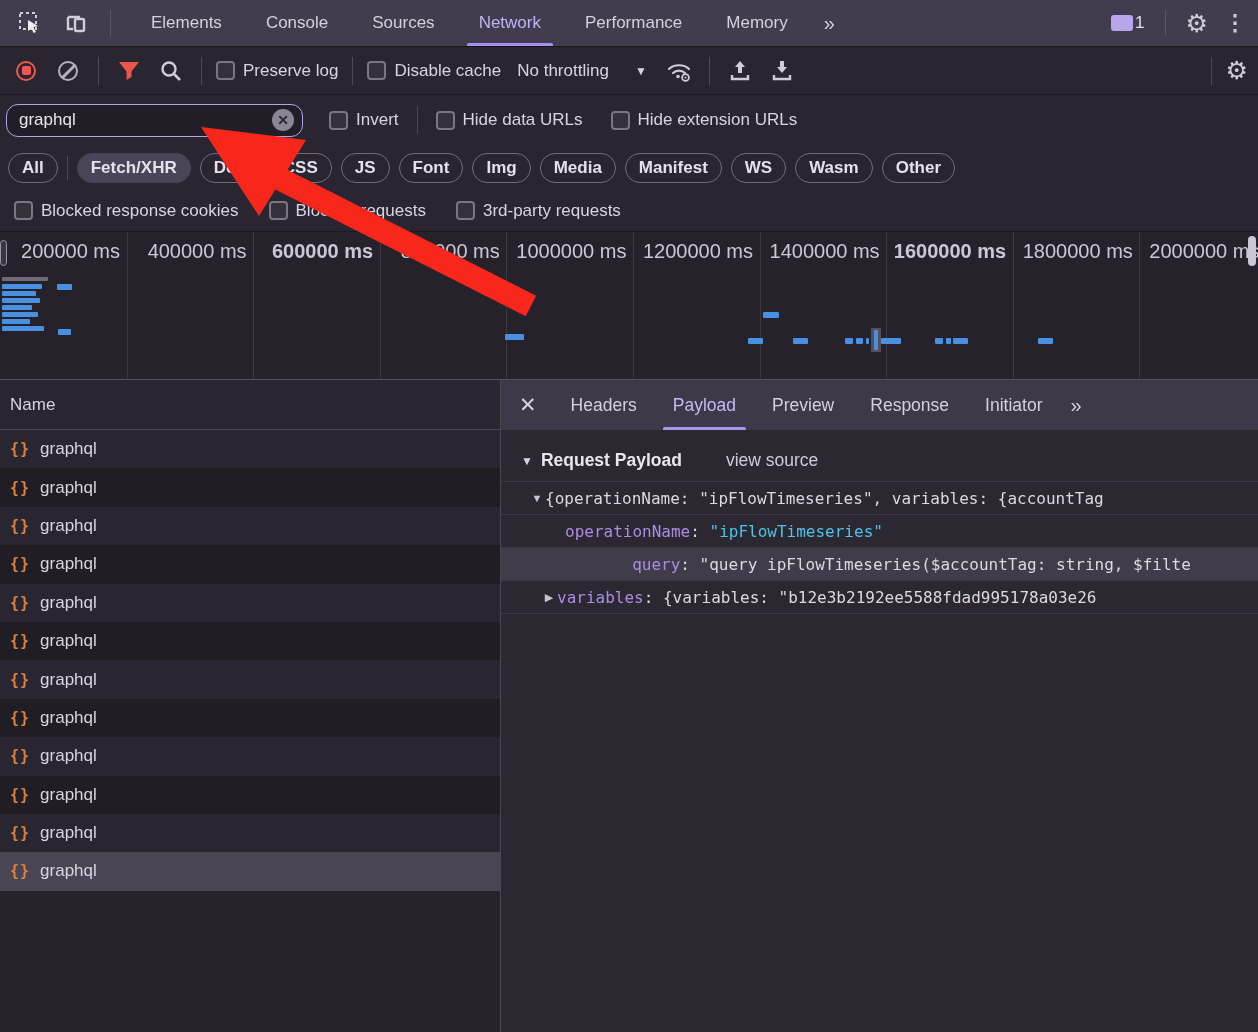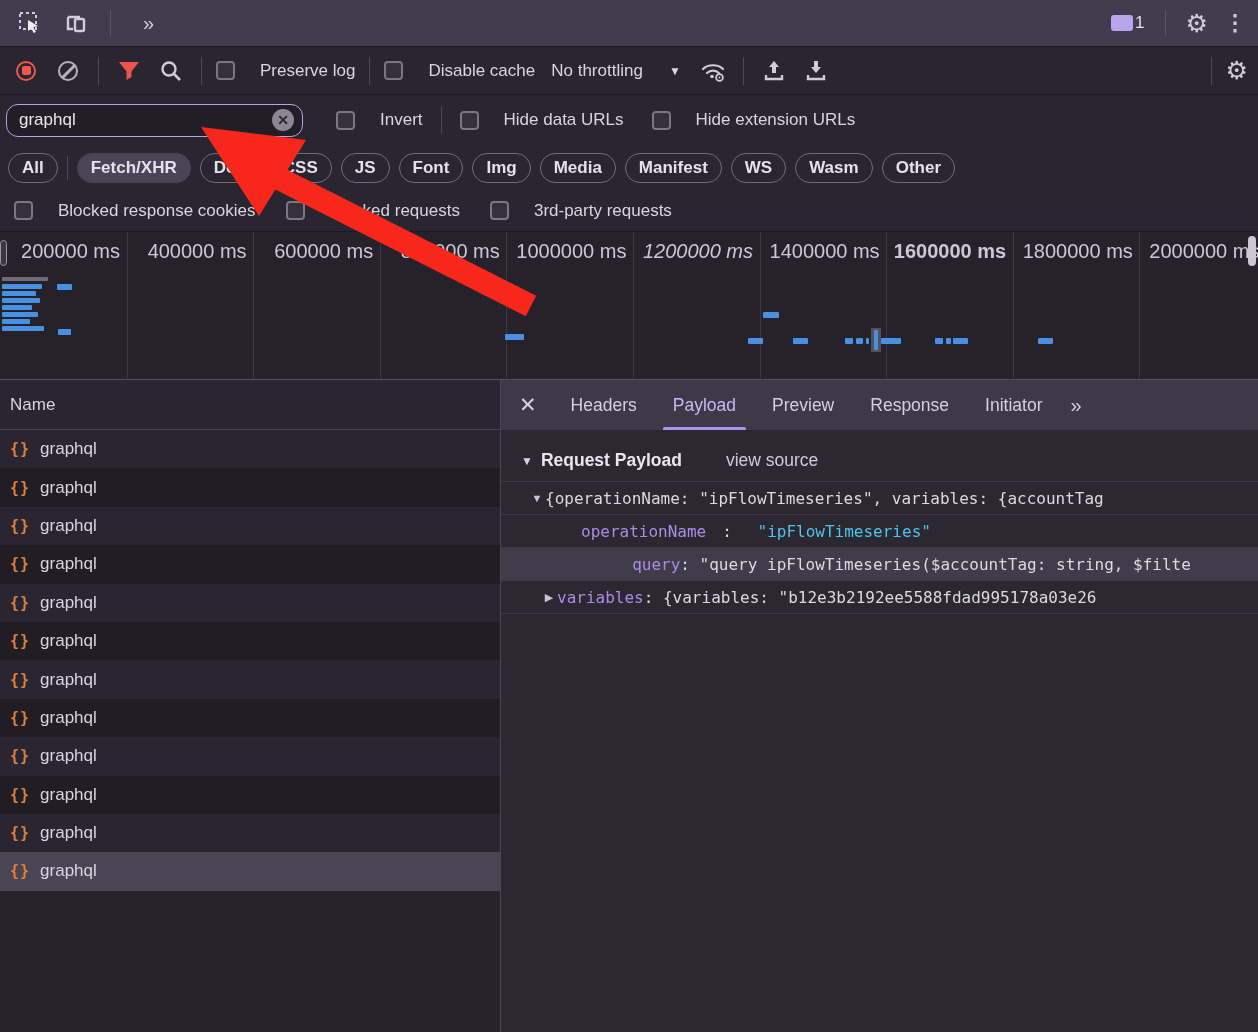--- a/index.html
+++ b/index.html
@@ -29,21 +29,21 @@
   
   .toolbar { height:48px; background:#292631; display:flex; align-items:center; gap:10px;
     padding:0 10px; border-bottom:1px solid #1b1921; }
   .icon-btn { width:32px; height:32px; display:flex; align-items:center; justify-content:center; }
   .rec { width:20px; height:20px; border:2.5px solid #ee5850; border-radius:50%; display:flex; align-items:center; justify-content:center; }
   .rec i { display:block; width:9px; height:9px; background:#ee5850; border-radius:2px; }
   .block { width:20px; height:20px; border:2.5px solid #b5b1bd; border-radius:50%; position:relative; }
   .block::after { content:""; position:absolute; left:-1px; top:7.5px; width:19px; height:2.5px;
     background:#b5b1bd; transform:rotate(-45deg); }
   .vdiv { width:1px; height:28px; background:#4c4854; margin:0 4px; }
-  .chk-row { display:flex; align-items:center; gap:25px; font-size:17px; color:#d9d5e0; white-space:nowrap; }
+  .chk-row { display:flex; align-items:center; gap:8px; font-size:17px; color:#d9d5e0; white-space:nowrap; }
   .chk { width:19px; height:19px; border:2px solid #7a7683; border-radius:4px; background:#34313b; }
   .throttle { display:flex; align-items:center; gap:26px; font-size:17px; color:#d9d5e0; padding:0 6px; }
   .caret-down { font-size:12px; color:#d9d5e0; }
   .spacer { flex:1; }
 
   
   .filterrow { height:50px; background:#292631; display:flex; align-items:center; gap:14px; padding:0 6px; }
   .filter-input { width:297px; height:33px; background:#211e27; border:1.5px solid #b4a3ec; border-radius:12px;
     display:flex; align-items:center; padding:0 8px 0 12px; }
   .filter-input input { flex:1; background:transparent; border:none; outline:none; color:#e8e5ee;
@@ -127,20 +127,28 @@
         </svg>
       </span>
       <span class="icon-btn">
         <svg class="ico" width="24" height="24" viewBox="0 0 24 24">
           <path d="M4 6 h12 M4 6 v12 h5" fill="none" stroke="#d0ccd8" stroke-width="2.4"></path>
           <rect x="11" y="8" width="9" height="12" rx="1.5" fill="none" stroke="#d0ccd8" stroke-width="2.4"></rect>
         </svg>
       </span>
       <span class="tb-divider"></span>
     </div>
+    <div class="nav-tabs" id="nav-tabs">
+        <div class="nav-tab">Elements</div>
+        <div class="nav-tab">Console</div>
+        <div class="nav-tab">Sources</div>
+        <div class="nav-tab active">Network</div>
+        <div class="nav-tab">Performance</div>
+        <div class="nav-tab">Memory</div>
+      </div>
     <span class="nav-more">»</span>
     <div class="tb-right">
       <span style="display:flex;align-items:center;gap:10px;">
         <span class="bubble"></span>
         <span class="badge-count">1</span>
       </span>
       <span class="tb-divider"></span>
       <span class="gear">⚙</span>
       <span class="kebab">⋮</span>
     </div>
@@ -206,21 +214,21 @@
     <span class="spacer"></span>
     <span class="vdiv"></span>
     <span class="gear">⚙</span>
   </div>
 
   <div class="filterrow">
     <span class="filter-input">
       <input value="graphql" style="">
       <span class="clear-x">✕</span>
     </span>
-    <label class="chk-row" style="margin-left:19px;align-items:flex-end;">
+    <label class="chk-row" style="margin-left:12px;align-items:flex-end;">
       <span class="chk"></span>
       <span>Invert</span>
     </label>
     <span class="vdiv"></span>
     <label class="chk-row">
       <span class="chk"></span>
       <span>Hide data URLs</span>
     </label>
     <label class="chk-row" style="margin-left:14px;">
       <span class="chk"></span>
@@ -259,27 +267,27 @@
     </label>
   </div>
 
   <div class="timeline" id="timeline">
     <span class="tl-handle"></span>
     <span class="tl-corner"></span>
   <span class="tl-label" style="left: 0px;">200000 ms</span>
       <span class="tl-grid" style="left: 126.6px;"></span>
       <span class="tl-label" style="left: 126.6px;">400000 ms</span>
       <span class="tl-grid" style="left: 253.2px;"></span>
-      <span class="tl-label" style="left: 253.2px;">600000 ms</span>
+      <span class="tl-label" style="left: 253.2px; font-weight: bold;">600000 ms</span>
       <span class="tl-grid" style="left: 379.8px;"></span>
       <span class="tl-label" style="left: 379.8px;">800000 ms</span>
       <span class="tl-grid" style="left: 506.4px;"></span>
       <span class="tl-label" style="left: 506.4px;">1000000 ms</span>
       <span class="tl-grid" style="left: 633px;"></span>
-      <span class="tl-label" style="left: 633px; font-style: italic;">1200000 ms</span>
+      <span class="tl-label" style="left: 633px;">1200000 ms</span>
       <span class="tl-grid" style="left: 759.6px;"></span>
       <span class="tl-label" style="left: 759.6px;">1400000 ms</span>
       <span class="tl-grid" style="left: 886.2px;"></span>
       <span class="tl-label" style="left: 886.2px; font-weight: bold;">1600000 ms</span>
       <span class="tl-grid" style="left: 1012.8px;"></span>
       <span class="tl-label" style="left: 1012.8px;">1800000 ms</span>
       <span class="tl-grid" style="left: 1139.4px;"></span>
       <span class="tl-label" style="left: 1139.4px;">2000000 ms</span>
       <span class="tl-bar" style="left: 2px; top: 45px; width: 46px; height: 4px; background: rgb(111, 107, 120);"></span>
       <span class="tl-bar" style="left: 2px; top: 52px; width: 40px; height: 5px; background: rgb(74, 144, 226);"></span>
@@ -378,21 +386,21 @@
         <span class="panel-more">»</span>
       </div>
       <div class="payload">
         <div class="payload-header">
           <span class="ph-caret">▼</span>
           <span class="ph-title">Request Payload</span>
           <span class="ph-link">view source</span>
         </div>
         <div class="p-rows" id="payload-rows">
             <div class="p-row" style="padding-left: 28px;"><span class="p-caret">▼</span><span class="seg-plain">{operationName: "ipFlowTimeseries", variables: {accountTag</span></div>
-            <div class="p-row" style="padding-left: 48px; gap: 16px;"><span class="p-caret"></span><span class="seg-key">operationName</span><span class="seg-plain">: </span><span class="seg-string">"ipFlowTimeseries"</span></div>
+            <div class="p-row" style="padding-left: 48px;"><span class="p-caret"></span><span class="seg-key">operationName</span><span class="seg-plain">: </span><span class="seg-string">"ipFlowTimeseries"</span></div>
             <div class="p-row hl" style="padding-left: 48px;"><span class="p-caret"></span><span class="seg-key">query</span><span class="seg-plain">: "query ipFlowTimeseries($accountTag: string, $filte</span></div>
             <div class="p-row" style="padding-left: 40px;"><span class="p-caret">▶</span><span class="seg-key">variables</span><span class="seg-plain">: {variables: "b12e3b2192ee5588fdad995178a03e26</span></div>
           </div>
       </div>
     </div>
   </div>
 
   <svg class="overlay" width="1258" height="1032" viewBox="0 0 1258 1032">
     <line x1="278" y1="178" x2="531" y2="306" stroke="#f8271b" stroke-width="23"></line>
     <polygon points="201,127 306,140 259,216" fill="#f8271b"></polygon>

